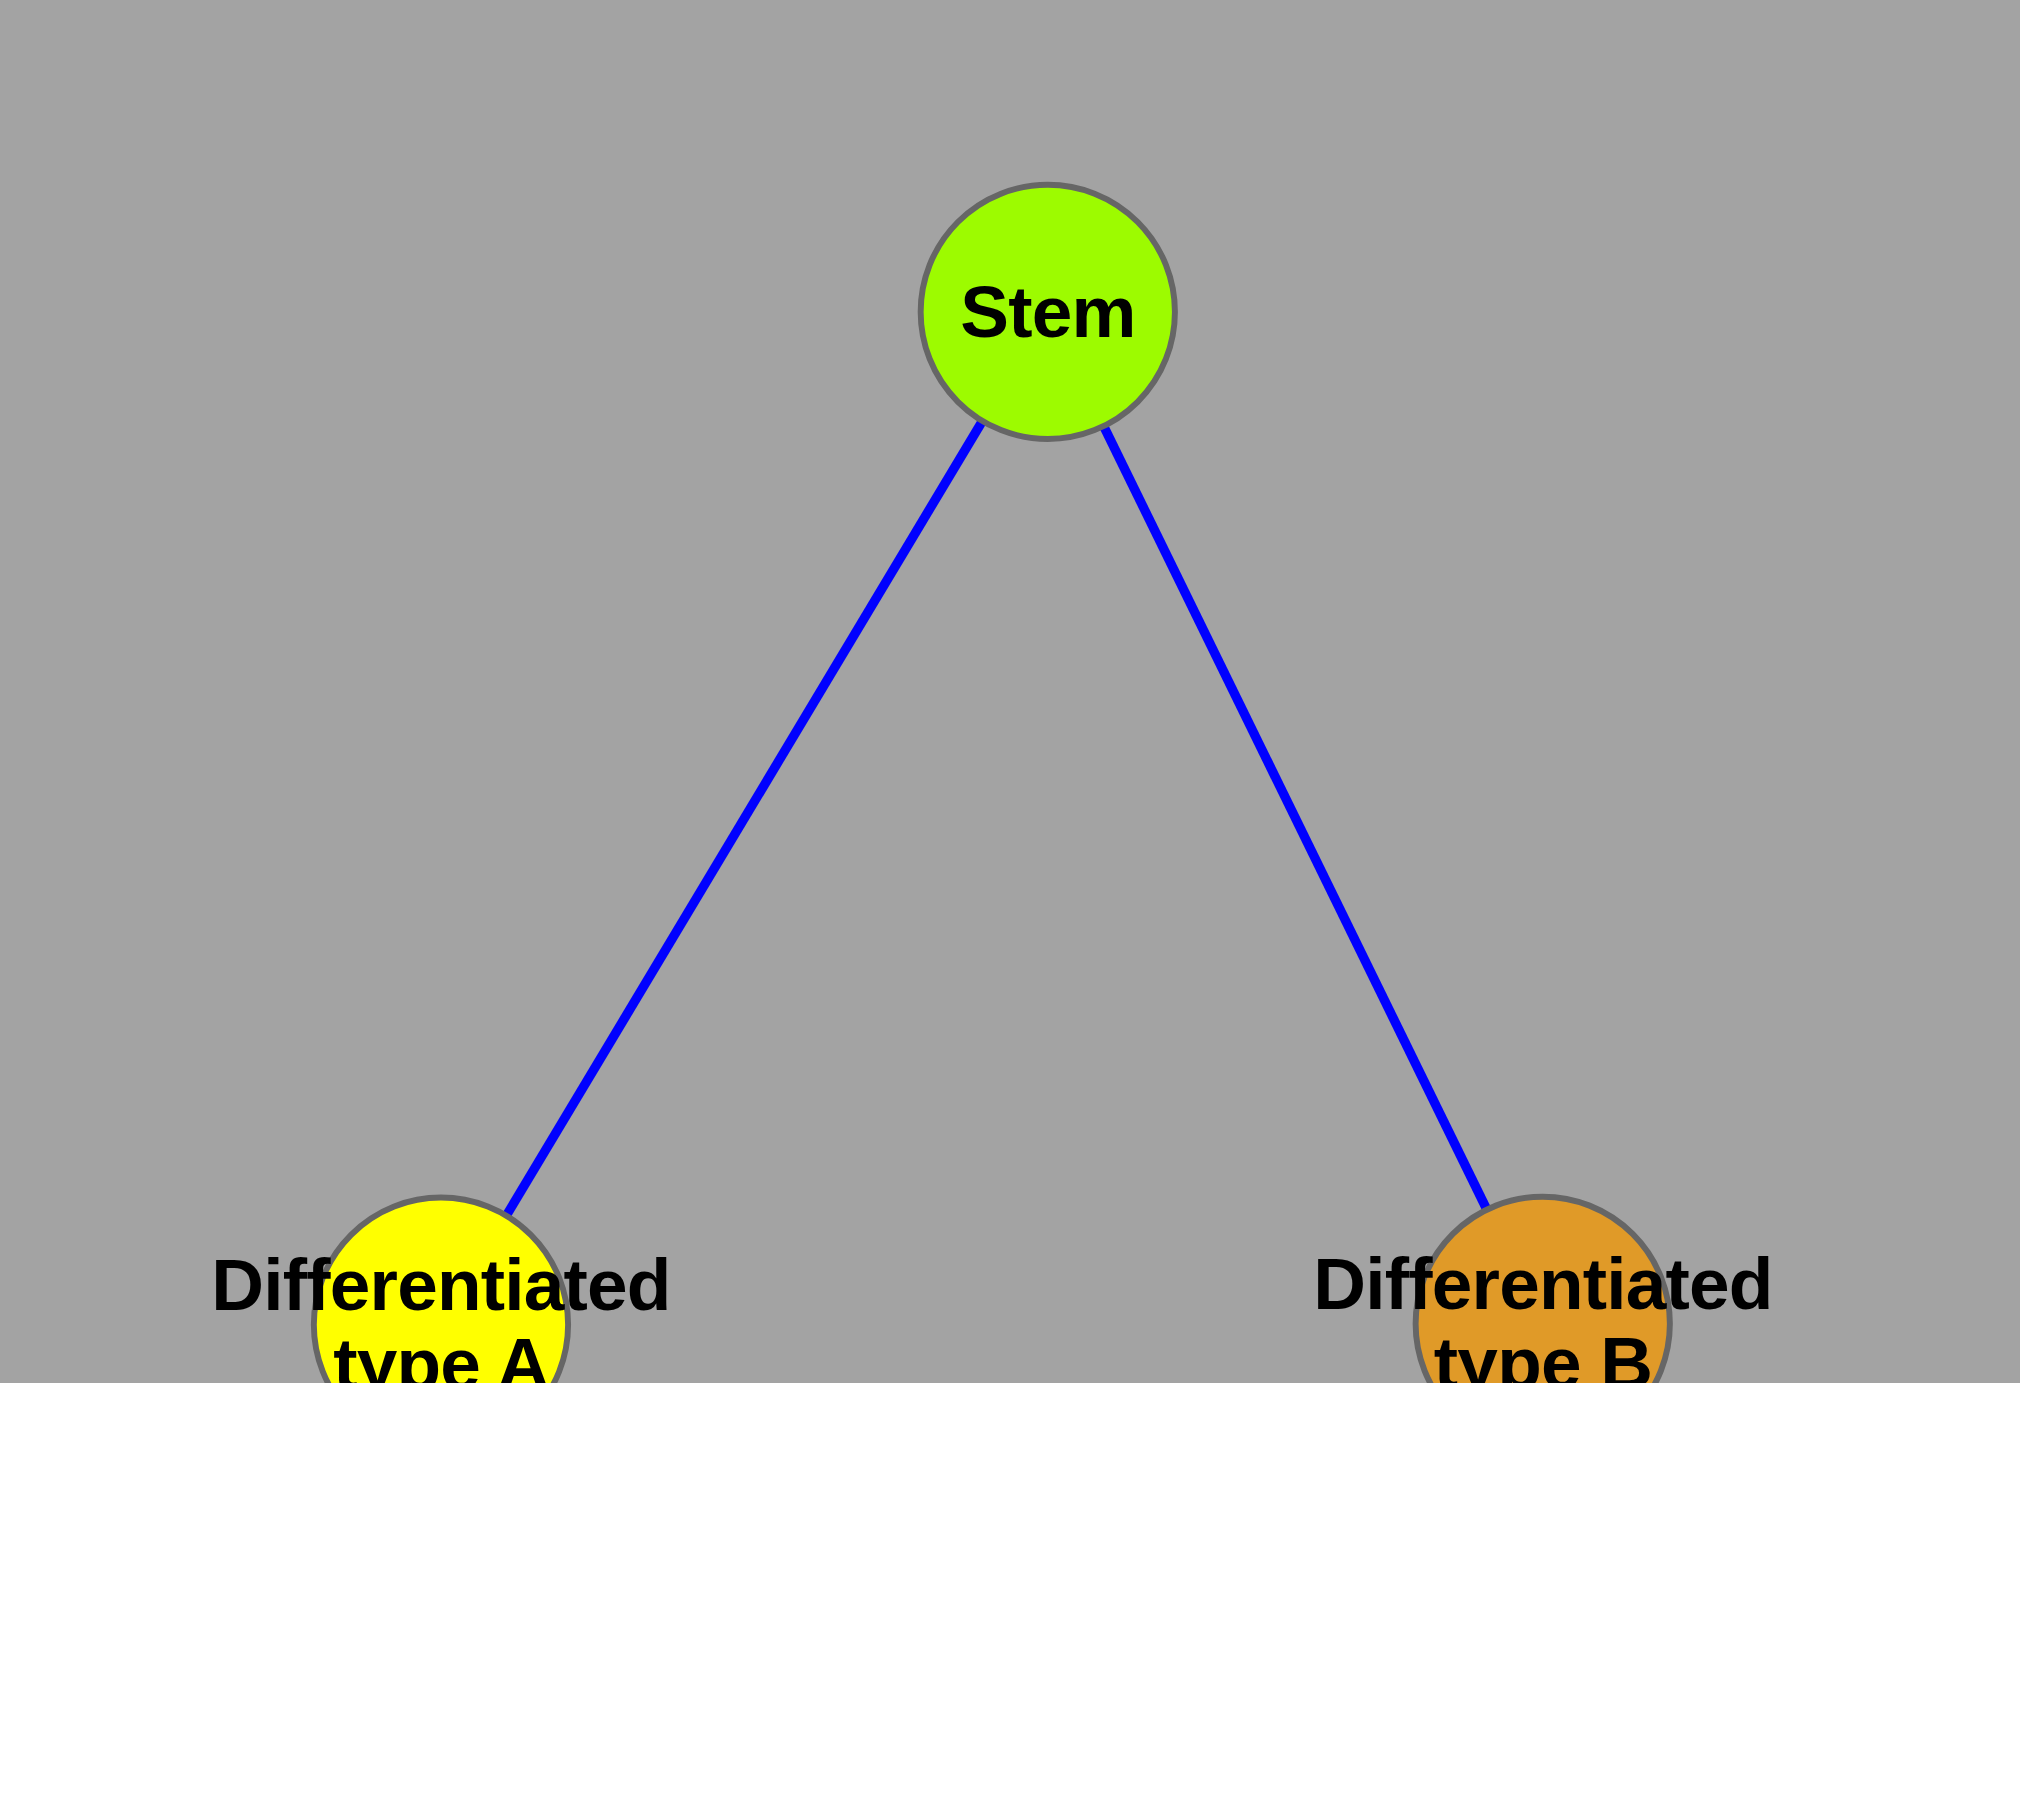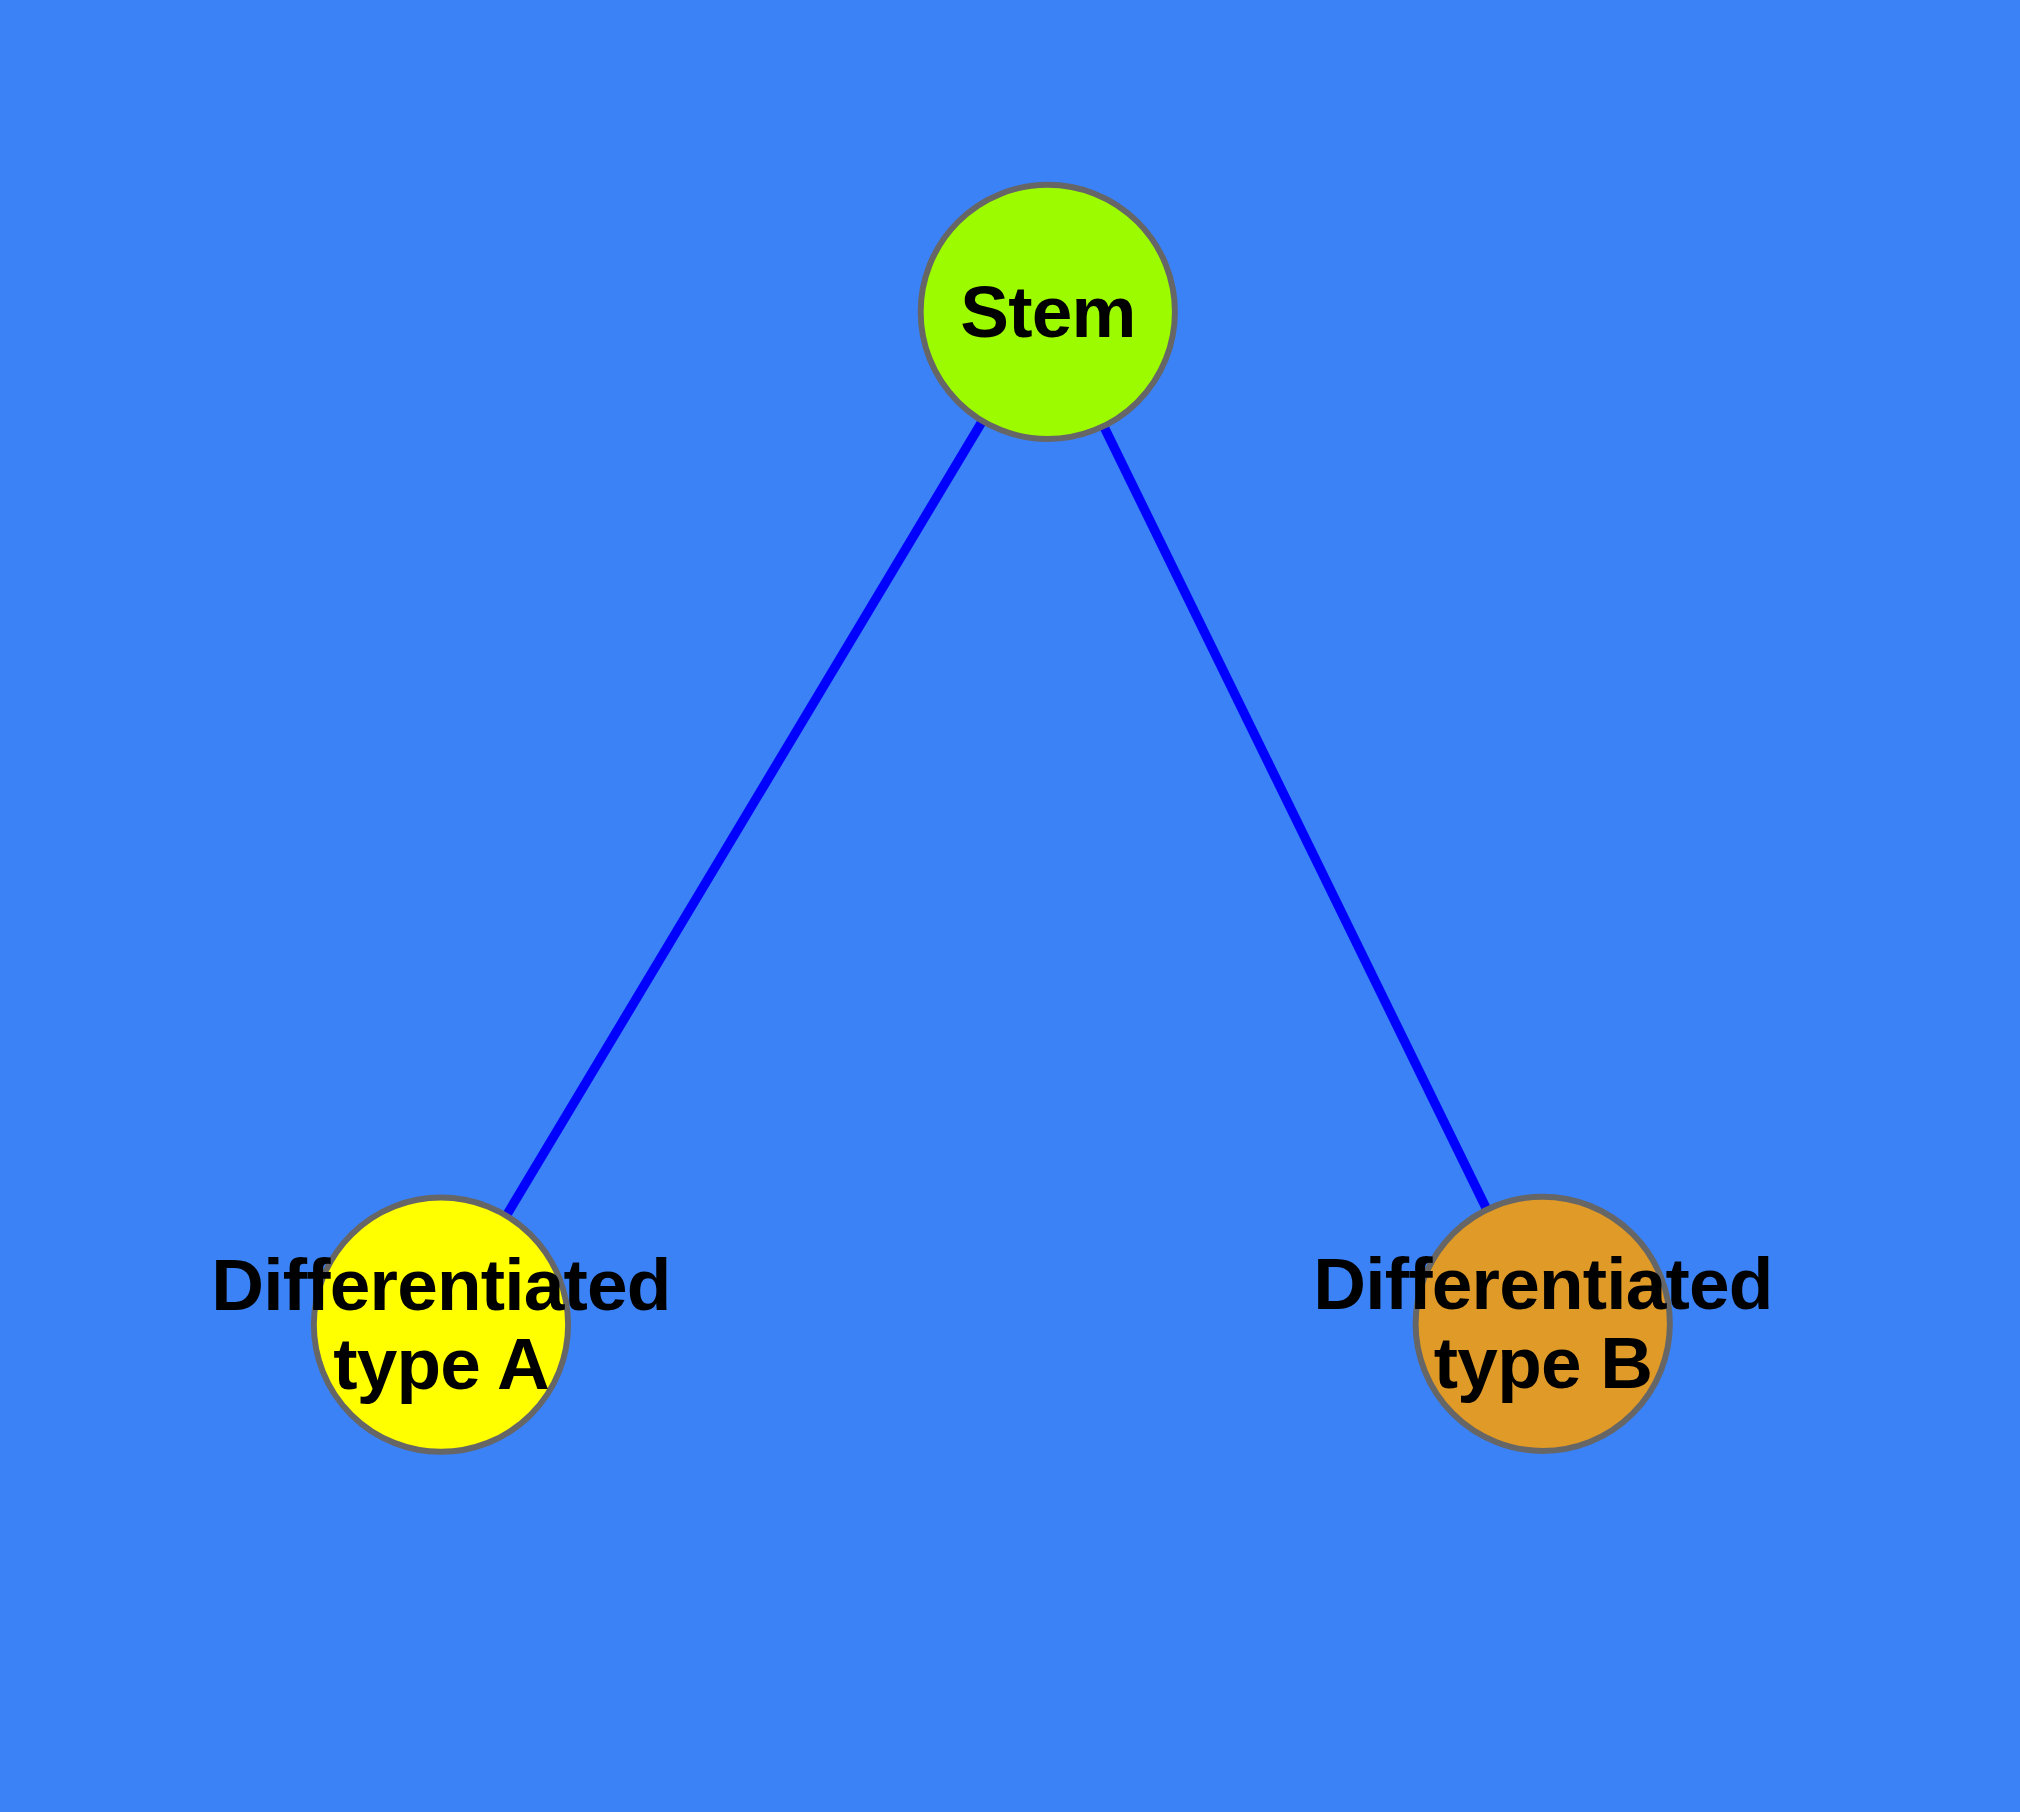--- a/index.html
+++ b/index.html
@@ -32,21 +32,21 @@
     font-size: 73px;
     line-height: 1.08;
     white-space: pre;
     pointer-events: none;
     letter-spacing: -0.8px;
   }
 </style>
 </head>
 <body>
 
-<div id="canvas" style="width: 2021px; height: 1812px; background: #3b82f6;">
+<div id="canvas" style="width: 2021px; height: 1383px; background: #a3a3a3;">
 
   <svg id="graph-svg" viewBox="0 0 2384 2138">
     <g>
       <line class="graph-edge" x1="1236" y1="368" x2="520" y2="1563" stroke="#0000ff" stroke-width="11"></line>
       <line class="graph-edge" x1="1236" y1="368" x2="1820" y2="1562" stroke="#0000ff" stroke-width="11"></line>
     </g>
     <g>
       <circle class="graph-node" cx="1236" cy="368" r="150" fill="#9dfb00" stroke="#666666" stroke-width="7"></circle>
       <circle class="graph-node" cx="520" cy="1563" r="150" fill="#ffff00" stroke="#666666" stroke-width="7"></circle>
       <circle class="graph-node" cx="1820" cy="1562" r="150" fill="#e09a28" stroke="#666666" stroke-width="7"></circle>

